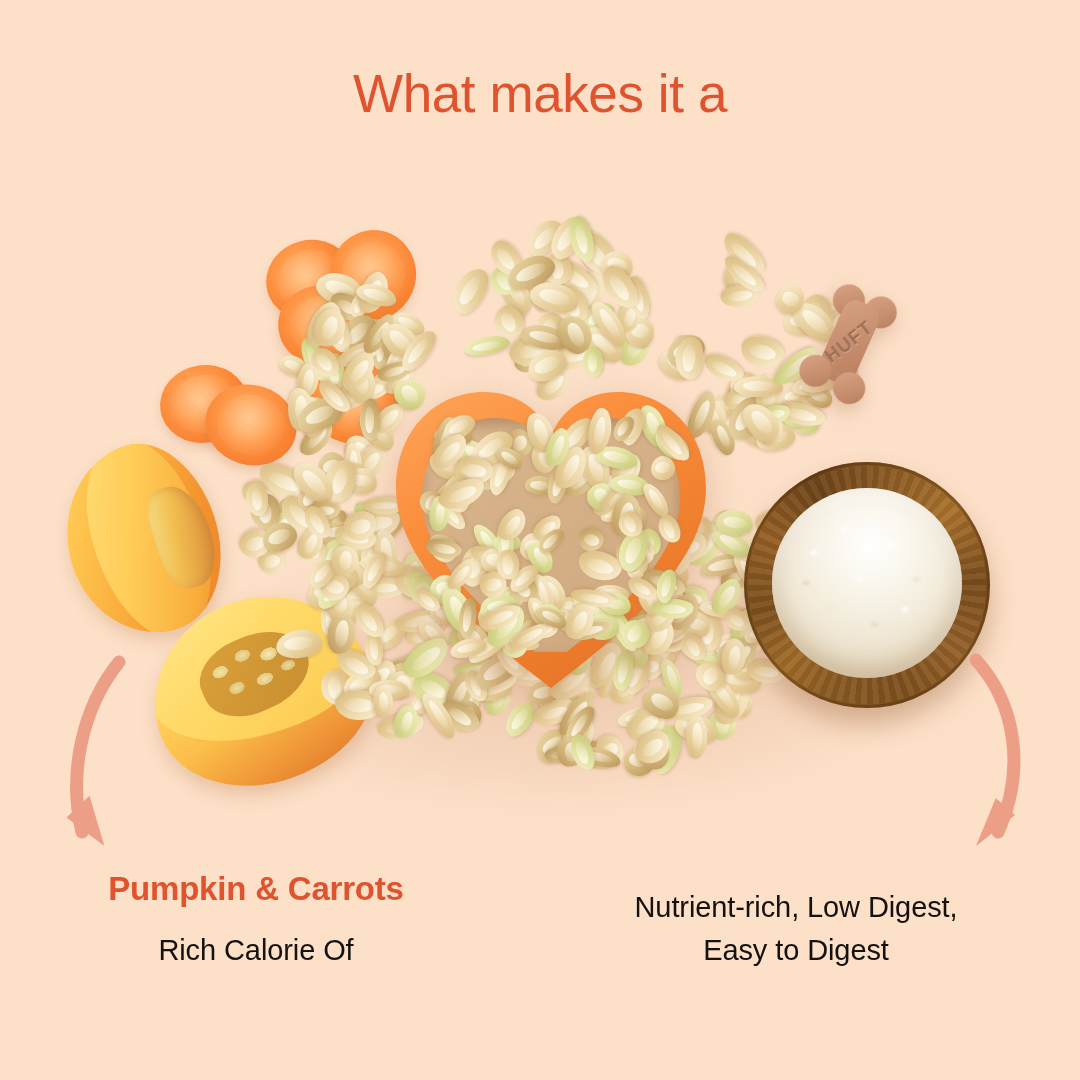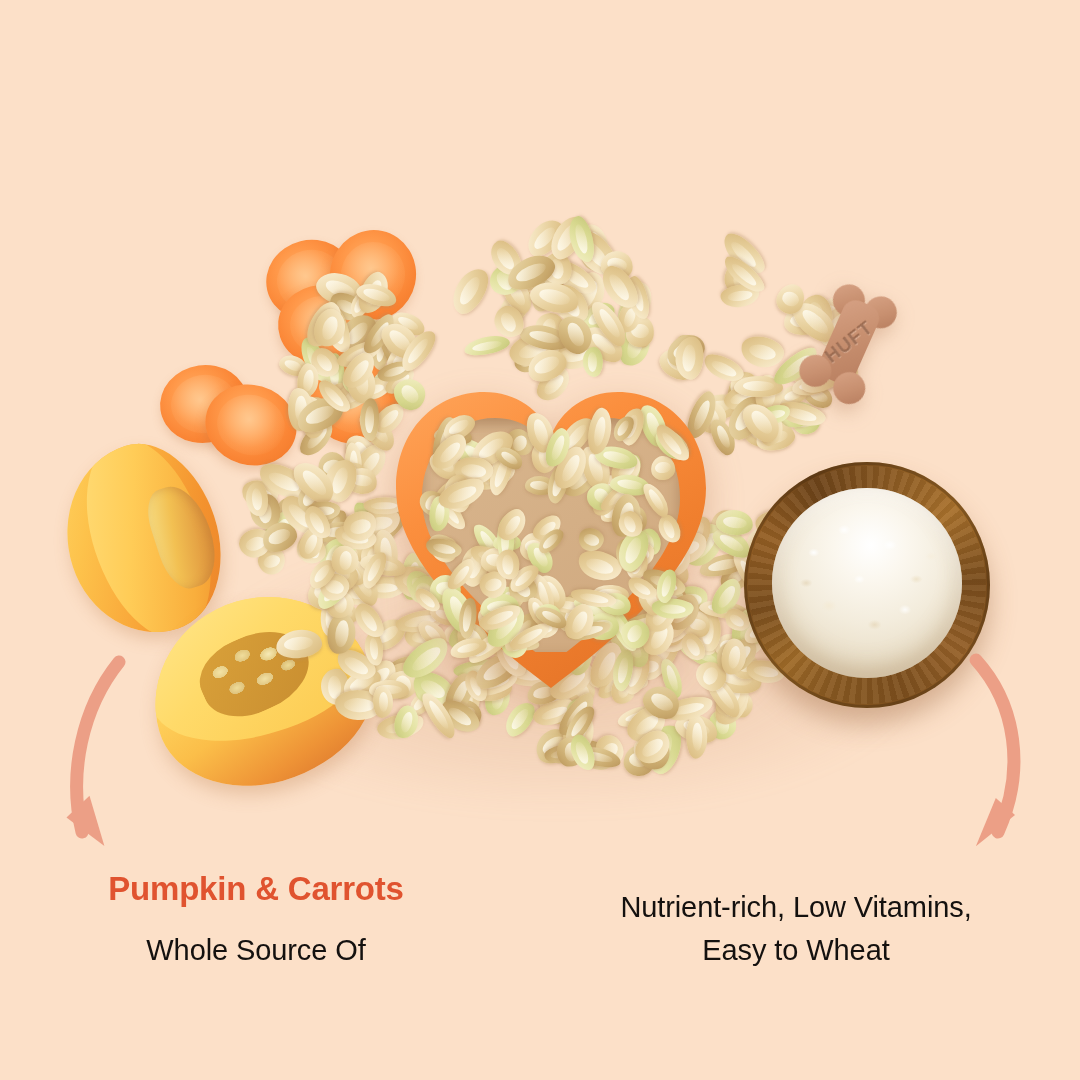--- a/index.html
+++ b/index.html
@@ -310,20 +310,21 @@
     font-weight:400;
     letter-spacing:-0.1px;
   }
 </style>
 </head>
 <body>
 
 <div class="canvas">
 
   <div class="heading">
+    <span class="heading-line1">What makes it a</span>
   </div>
 
   <div class="photo">
 
     <div class="pile-shadow"></div>
 
     <div>
       <div class="carrot c1"></div>
       <div class="carrot c2"></div>
       <div class="carrot c3"></div>
@@ -884,24 +885,24 @@
 
   <svg class="arrow-right" viewBox="0 0 160 226">
     <path d="M56 14 C 96 58, 106 124, 78 186" fill="none" stroke="#EC9F86" stroke-width="13" stroke-linecap="round"></path>
     <path d="M96 172 L 52 196 L 80 152 Z" fill="#EC9F86" transform="rotate(-10 78 176)"></path>
   </svg>
 
   <div class="captions">
     <div class="cap-col left">
       <div class="cap-title">Pumpkin &amp; Carrots</div>
       <div class="cap-sub">
-        <div>Whole Source Of</div>
+        <div>Rich Calorie Of</div>
       </div>
     </div>
     <div class="cap-col right">
       <div class="cap-sub">
-        <div>Nutrient-rich, Low Vitamins,</div>
-        <div>Easy to Wheat</div>
+        <div>Nutrient-rich, Low Digest,</div>
+        <div>Easy to Digest</div>
       </div>
     </div>
   </div>
 
 </div>
 
 </body></html>

